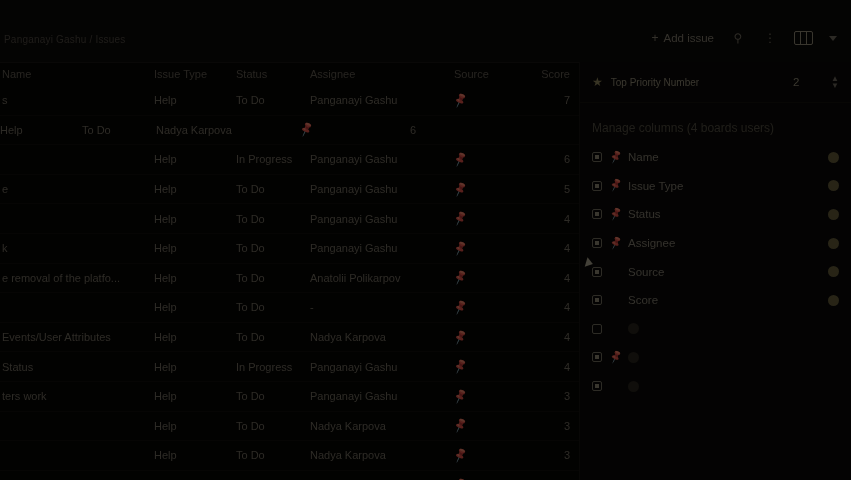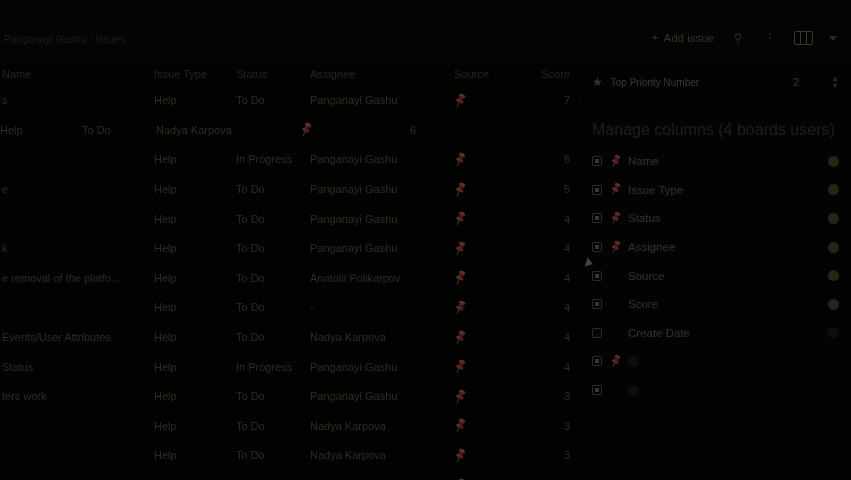--- a/index.html
+++ b/index.html
@@ -150,21 +150,21 @@
     flex-direction: column;
     align-items: center;
     justify-content: center;
     color: #6a6253;
     line-height: 7px;
     font-size: 8px;
   }
   .section-title {
     padding: 18px 12px 8px 12px;
     color: #4e4839;
-    font-size: 16px;
+    font-size: 12px;
   }
   .col-item {
     display: flex;
     align-items: center;
     height: 28.6px;
     padding: 0 12px;
     gap: 8px;
   }
   .chk {
     width: 10px; height: 10px;
@@ -395,21 +395,20 @@
         </div>
         <div class="col-item">
           <span class="chk on"></span>
           <span class="pin empty">📌</span>
           <span class="col-label">Score</span>
           <span class="dot"></span>
         </div>
         <div class="col-item">
           <span class="chk"></span>
           <span class="pin empty">📌</span>
-          <span class="col-label">Create Date</span>
           <span class="dot dim"></span>
         </div>
         <div class="col-item">
           <span class="chk on"></span>
           <span class="pin">📌</span>
           <span class="dot dim"></span>
         </div>
         <div class="col-item">
           <span class="chk on"></span>
           <span class="pin empty">📌</span>

